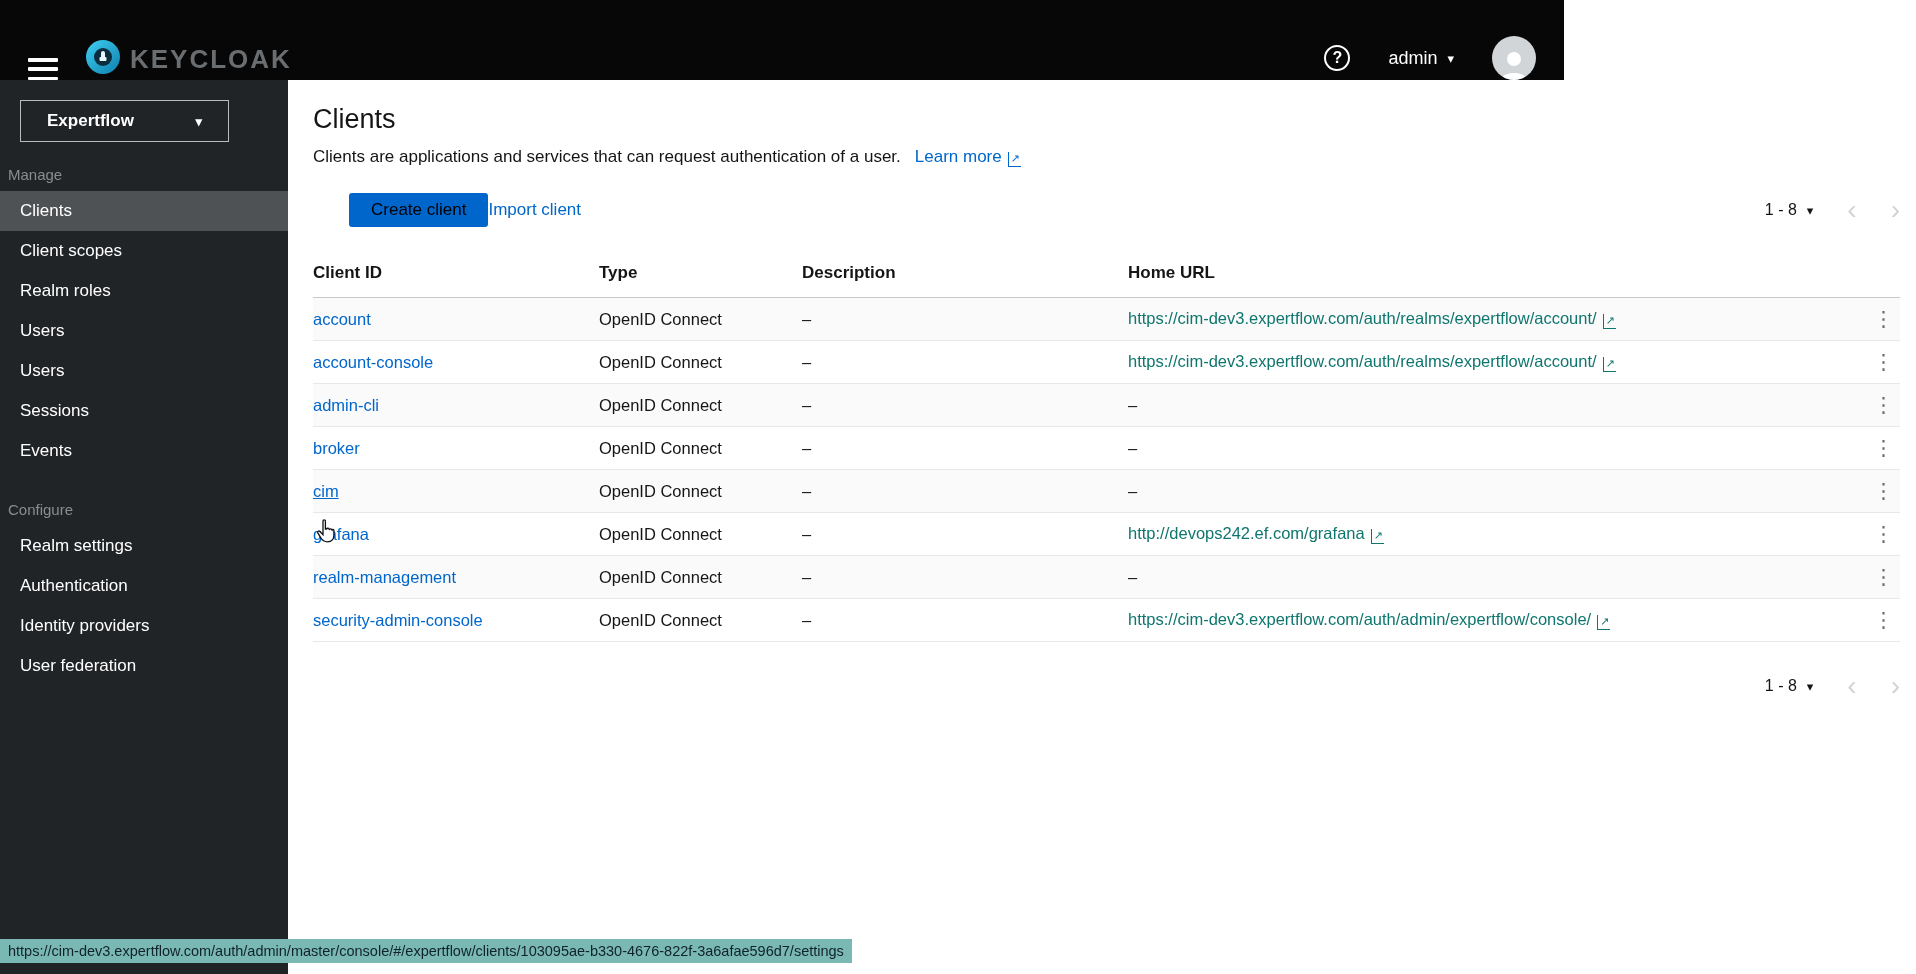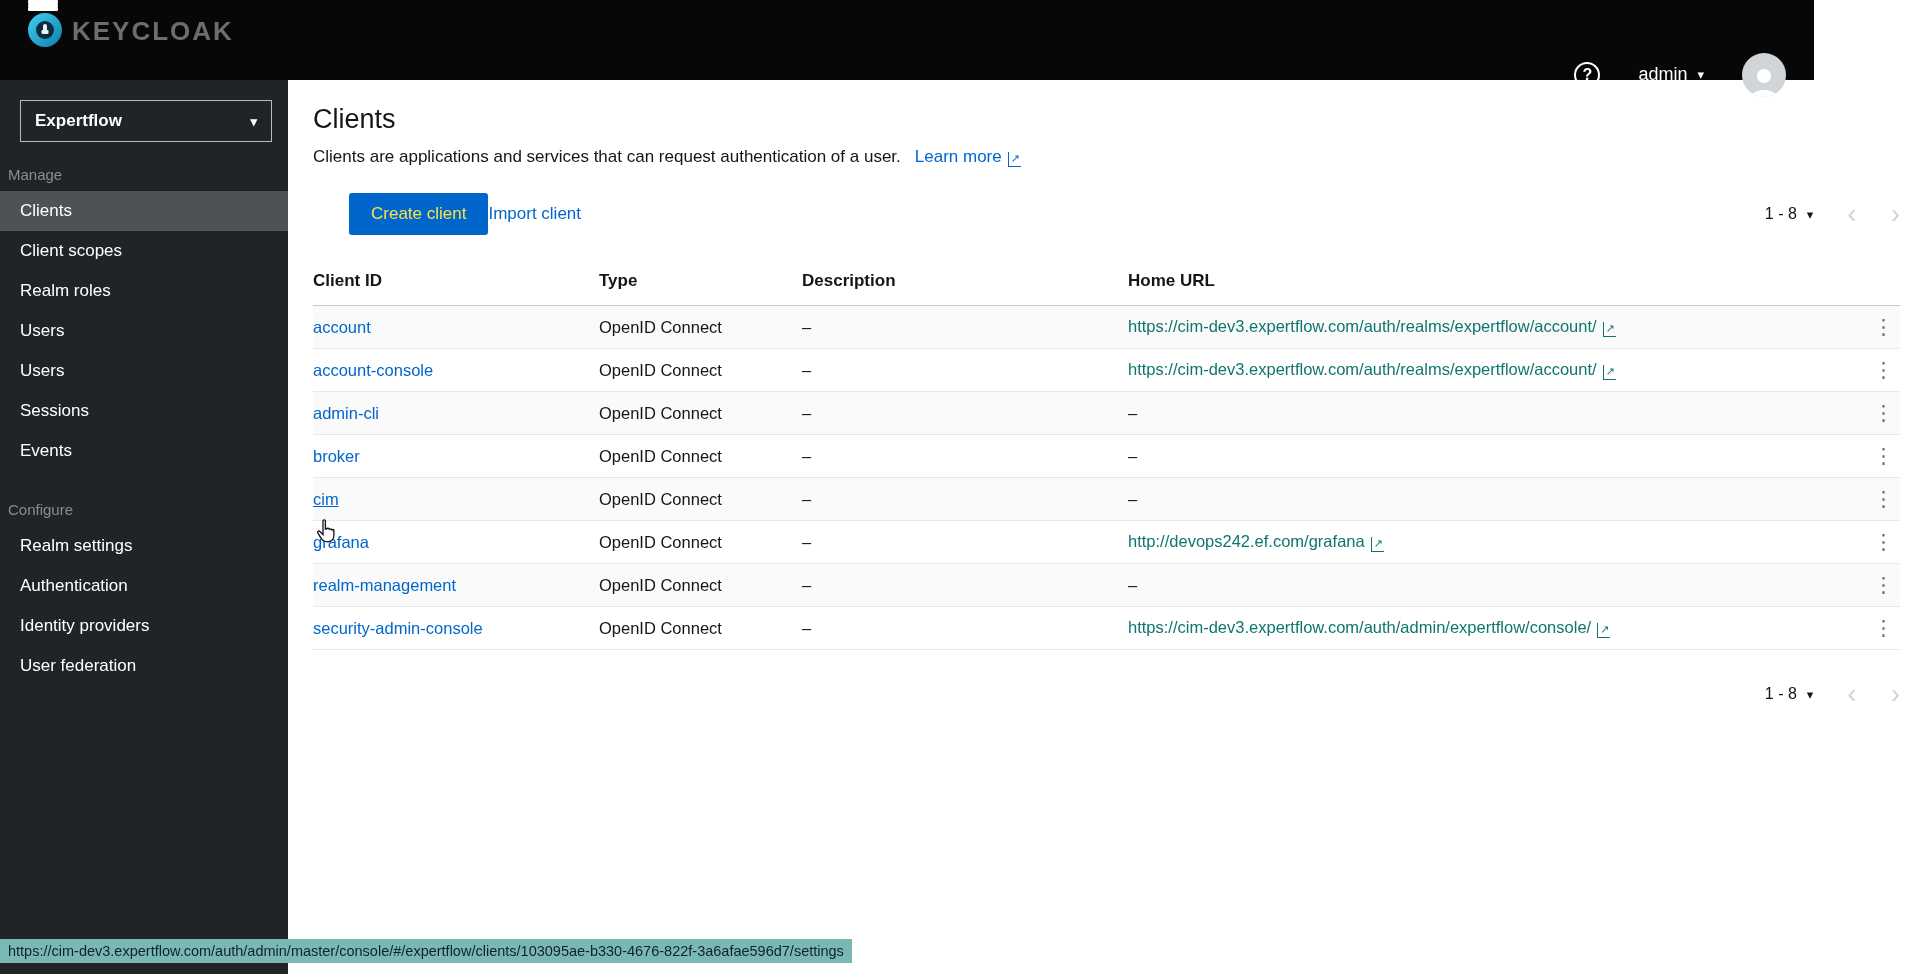--- a/index.html
+++ b/index.html
@@ -1,42 +1,42 @@
 <!DOCTYPE html>
 <html><head>
 <meta charset="utf-8">
 <style>
   * { margin:0; padding:0; box-sizing:border-box; }
   html,body { width:1916px; height:974px; overflow:hidden; background:#fff;
               font-family:"Liberation Sans", sans-serif; }
 
   
-  .masthead { position:fixed; top:0; left:0; width:1814px; height:80px;
-              background:#070707; display:flex; align-items:flex-start; z-index:30;flex-direction:column; }
+  .masthead { position:fixed; top:0; left:0; width:1564px; height:80px;
+              background:#070707; display:flex; align-items:flex-end; z-index:30; }
   .hamburger { width:30px; height:22px; margin-left:28px; display:flex; flex-direction:column;
                justify-content:space-between; cursor:pointer; background:none; border:none; }
   .hamburger span { display:block; height:3.5px; background:#fff; border-radius:1px; }
   .brand { display:flex; align-items:center; margin-left:26px; gap:8px; }
   .brand-text { color:#6b6e71; font-size:26px; font-weight:700; letter-spacing:2px; }
   .masthead-right { margin-left:auto; display:flex; align-items:center; gap:38px; padding-right:28px; }
   .help-icon { width:26px; height:26px; border:2px solid #fff; border-radius:50%; color:#fff;
                font-size:16px; font-weight:700; display:flex; align-items:center; justify-content:center;
                background:none; cursor:pointer; }
   .user-menu { color:#fff; font-size:18px; background:none; border:none; cursor:pointer;
                display:flex; align-items:center; gap:10px; }
   .caret { font-size:13px; color:#fff; }
   .avatar { width:44px; height:44px; border-radius:50%; background:#d2d5d8; display:flex;
             align-items:flex-end; justify-content:center; overflow:hidden; border:none; cursor:pointer; }
 
   
   .sidebar { position:fixed; top:80px; left:0; width:288px; height:894px;
              background:#212427; color:#fff; z-index:20; }
-  .realm-select { margin:20px; width:252px; height:42px; border:1px solid #b9bbbd; background:transparent;
+  .realm-select { margin:20px; width:209px; height:42px; border:1px solid #b9bbbd; background:transparent;
                   color:#fff; font-size:17px; font-weight:600; display:flex; align-items:center;
-                  justify-content:space-between; padding:0 14px; cursor:pointer;gap:21px; }
+                  justify-content:space-between; padding:0 26px; cursor:pointer;gap:21px; }
   .nav-section-label { color:#8a8d90; font-size:15px; padding:0 8px; margin-top:24px; margin-bottom:8px; }
   .nav-item { display:block; width:100%; text-align:left; background:none; border:none; color:#fff;
               font-size:17px; padding:10px 20px; cursor:pointer; font-family:inherit; }
   .nav-item.active { background:#4f5255; }
   .section-configure { margin-top:30px; }
 
   
   .main { position:absolute; top:80px; left:288px; width:1628px; height:894px; background:#fff;
           padding:24px 16px 0 25px; }
   .page-title { font-size:27px; font-weight:500; color:#151515; }
@@ -55,21 +55,21 @@
   
   .toolbar { margin-top:26px; display:flex; align-items:center; }
   .search-group { display:flex; }
   .search-box { display:flex; align-items:center; width:226px; height:42px;
                 border:1px solid #b0b3b6; border-right:none; background:#fff; padding:0 10px; }
   .search-box input { border:none; outline:none; width:100%; font-size:16px; margin-left:8px;
                       font-family:inherit; color:#151515; }
   .search-box input::placeholder { color:#6a6e73; }
   .search-go { width:40px; height:42px; border:1px solid #b0b3b6; background:#fff; font-size:19px;
                color:#151515; cursor:pointer; }
-  .btn-primary { margin-left:36px; height:42px; padding:0 22px; background:#0066cc; color:#fde047;
+  .btn-primary { margin-left:36px; height:34px; padding:0 22px; background:#0066cc; color:#000000;
                  border:none; border-radius:3px; font-size:17px; cursor:pointer; font-family:inherit; }
   .import-link { font-size:17px; }
   .pagination { margin-left:auto; display:flex; align-items:center; gap:34px; }
   .pager-toggle { background:none; border:none; font-size:16px; color:#151515; cursor:pointer;
                   display:flex; align-items:center; gap:10px; font-family:inherit; }
   .pager-toggle .caret { color:#151515; }
   .chevrons { display:flex; gap:34px; }
   .chev { background:none; border:none; color:#d2d2d2; font-size:28px; line-height:1; cursor:default; }
 
   

